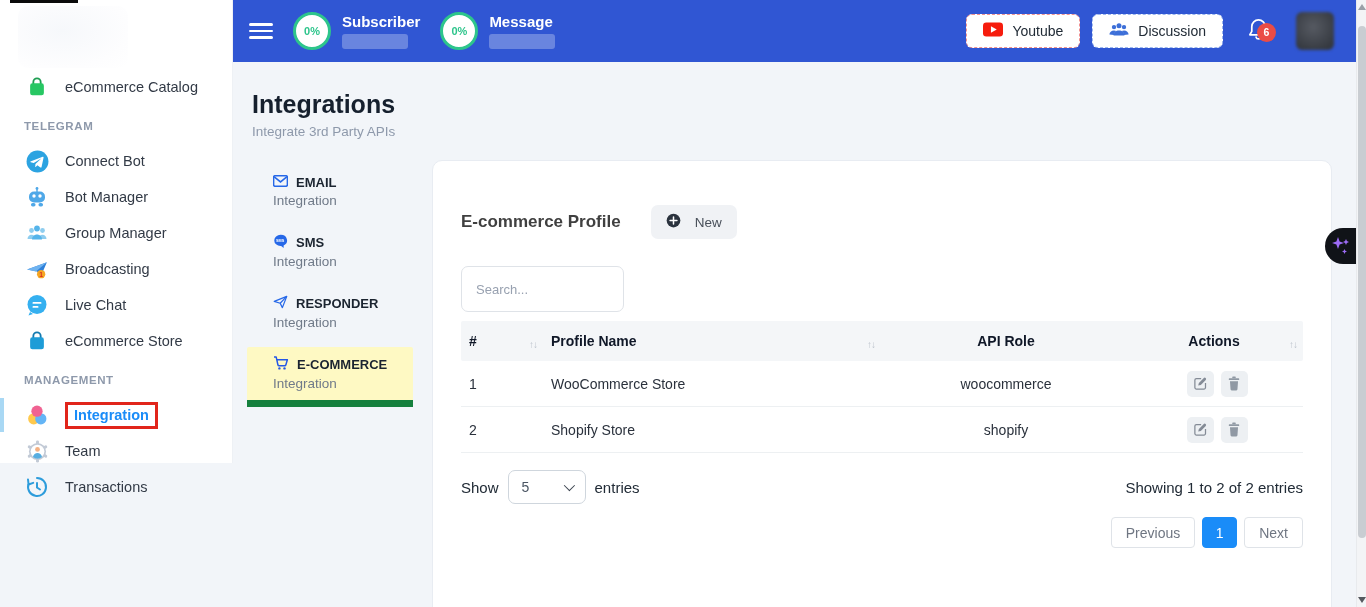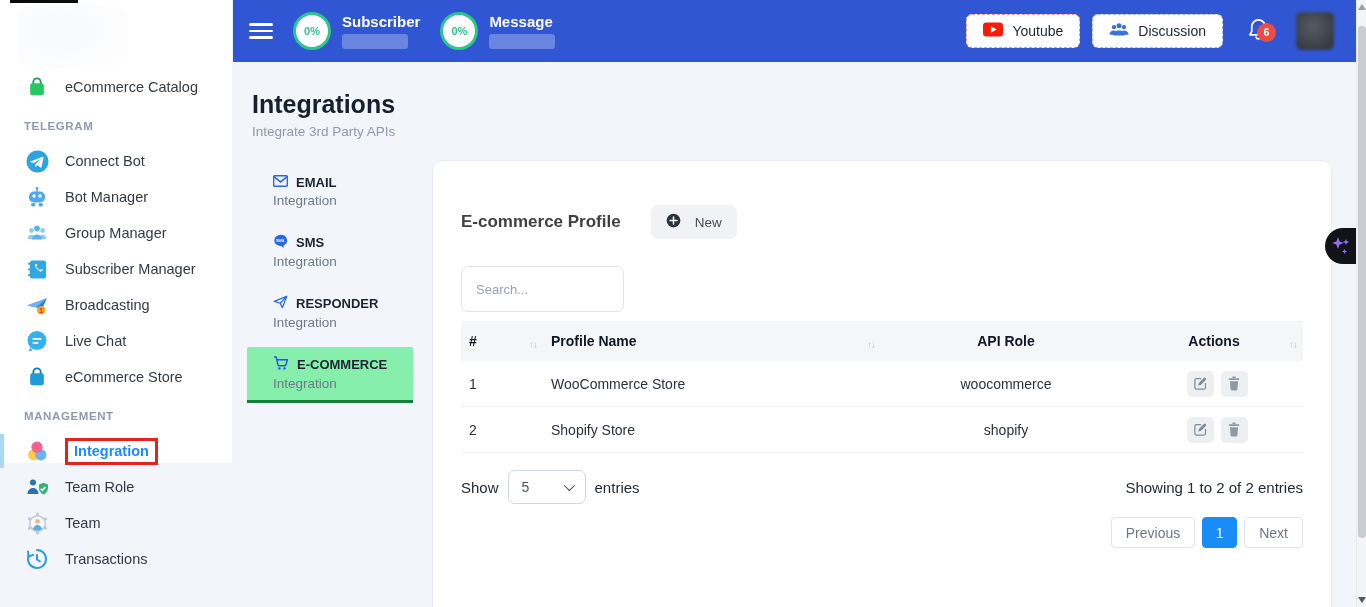--- a/index.html
+++ b/index.html
@@ -35,21 +35,21 @@
   .bell-badge { position:absolute; left:10px; top:6px; width:19px; height:19px; border-radius:50%; background:#EA4C46; color:#fff; font-size:10.5px; font-weight:700; display:flex; align-items:center; justify-content:center; }
   .avatar { width:38px; height:38px; border-radius:6px; margin-left:26px; background:radial-gradient(circle at 45% 40%, #565a62 0%, #393d44 70%, #2f3339 100%); filter:blur(1.6px); cursor:pointer; }
 
   
   .main { position:absolute; left:233px; top:62px; width:1123px; height:545px; background:#F2F5F9; }
   .page-title { position:absolute; left:19px; top:28px; font-size:25px; font-weight:700; color:#16202e; }
   .page-subtitle { position:absolute; left:19px; top:62px; font-size:13.5px; color:#8e99ab; }
 
   .subnav { position:absolute; left:14px; top:104px; width:166px; }
   .sn-item { padding:9px 0 9px 26px; margin-bottom:8px; cursor:pointer; }
-  .sn-item.active { background:#86efac; border-bottom:3px solid #15803d; border-radius:2px 2px 0 0; }
+  .sn-item.active { background:#fef9c3; border-bottom:7px solid #15803d; border-radius:2px 2px 0 0; }
   .sn-line1 { display:flex; align-items:center; gap:8px; font-size:13px; font-weight:700; color:#1b2430; }
   .sn-sub { font-size:13.5px; color:#707a89; margin-top:3px; }
 
   .card { position:absolute; left:199px; top:98px; width:900px; height:480px; background:#fff; border:1px solid #E8ECF2; border-radius:10px; padding:0 28px; }
   .card-head { margin-top:44px; display:flex; align-items:center; gap:30px; }
   .card-title { font-size:17px; font-weight:700; color:#404040; }
   .btn-new { background:#F0F2F5; border:none; border-radius:7px; height:34px; padding:0 15px; display:flex; align-items:center; gap:14px; font-size:13.5px; color:#49505a; font-family:inherit; cursor:pointer; }
   .search-input { margin-top:27px; width:163px; height:46px; border:1px solid #DFE3E8; border-radius:7px; padding:4px 14px; font-size:13px; color:#333; font-family:inherit; outline:none; display:block; }
   .search-input::placeholder { color:#98a1b0; }
 
@@ -133,32 +133,20 @@
             <circle cx="17.5" cy="9.5" r="2.4" fill="#8ECDEF"></circle>
             <path d="M2.5 18c0-2.5 1.8-4.3 4-4.3s4 1.8 4 4.3z" fill="#8ECDEF"></path>
             <path d="M13.5 18c0-2.5 1.8-4.3 4-4.3s4 1.8 4 4.3z" fill="#8ECDEF"></path>
             <circle cx="12" cy="7.5" r="2.9" fill="#55B4EA"></circle>
             <path d="M7 18.5c0-3 2.2-5.1 5-5.1s5 2.1 5 5.1z" fill="#55B4EA"></path>
           </svg>
       </span>
       <span class="label">Group Manager</span>
     </div>
 
-    <div class="side-item">
-      <span class="sicon">
-        <svg width="23" height="23" viewBox="0 0 24 24">
-            <rect x="4" y="2.5" width="17" height="19" rx="3" fill="#2FA7E3"></rect>
-            <rect x="2" y="5" width="3.4" height="2" rx="1" fill="#2FA7E3"></rect>
-            <rect x="2" y="11" width="3.4" height="2" rx="1" fill="#2FA7E3"></rect>
-            <rect x="2" y="17" width="3.4" height="2" rx="1" fill="#2FA7E3"></rect>
-            <path d="M10 8.5c2 3.5 4 5 6 5.8l1.2-1.8 2 1.5c-.5 2-2.2 2.6-4 1.8-2.8-1.2-5.2-3.6-6.5-6.5-.8-1.8-.2-3.4 1.8-3.9l1.4 2z" fill="#fff" transform="scale(.75) translate(4.2 2.5)"></path>
-          </svg>
-      </span>
-      <span class="label">Subscriber Manager</span>
-    </div>
 
     <div class="side-item">
       <span class="sicon">
         <svg width="25" height="25" viewBox="0 0 24 24">
             <path d="M2 12l19-7-6 14-3.5-5z" fill="#2F80D9"></path>
             <path d="M2 12l19-7-10.5 9z" fill="#6FB3F0"></path>
             <circle cx="15.5" cy="16.5" r="4" fill="#F5A623"></circle>
             <text x="15.5" y="18.8" font-size="6.5" font-weight="bold" fill="#D93025" text-anchor="middle">1</text>
           </svg>
       </span>
@@ -193,31 +181,20 @@
       <span class="sicon">
         <svg width="26" height="26" viewBox="0 0 24 24">
             <circle cx="9" cy="15.5" r="5.2" fill="#FFC94D"></circle>
             <circle cx="15.5" cy="15.5" r="5.2" fill="#64B5F6"></circle>
             <circle cx="12" cy="8.5" r="5.2" fill="#F06292"></circle>
           </svg>
       </span>
       <span class="label-wrap"><span class="label">Integration</span></span>
     </div>
 
-    <div class="side-item">
-      <span class="sicon">
-        <svg width="24" height="24" viewBox="0 0 24 24">
-            <circle cx="8" cy="7.5" r="3" fill="#2C6FB3"></circle>
-            <path d="M2.5 19c0-3.6 2.5-6 5.5-6s5.5 2.4 5.5 6z" fill="#2C6FB3"></path>
-            <path d="M16.5 8l4.5-1.8L25.5 8v3.5c0 3.2-2 5.5-4.5 6.5-2.5-1-4.5-3.3-4.5-6.5z" fill="#2BB673" transform="translate(-2.5 1.5)"></path>
-            <path d="M16.3 13.2l1.6 1.6 3-3.2" fill="none" stroke="#fff" stroke-width="1.6" transform="translate(-.5 .5)"></path>
-          </svg>
-      </span>
-      <span class="label">Team Role</span>
-    </div>
 
     <div class="side-item">
       <span class="sicon">
         <svg width="25" height="25" viewBox="0 0 24 24">
             <g fill="#C2CAD6">
               <rect x="10.6" y="1.5" width="2.8" height="21" rx="1.2"></rect>
               <rect x="10.6" y="1.5" width="2.8" height="21" rx="1.2" transform="rotate(60 12 12)"></rect>
               <rect x="10.6" y="1.5" width="2.8" height="21" rx="1.2" transform="rotate(120 12 12)"></rect>
               <circle cx="12" cy="12" r="8.2"></circle>
             </g>

